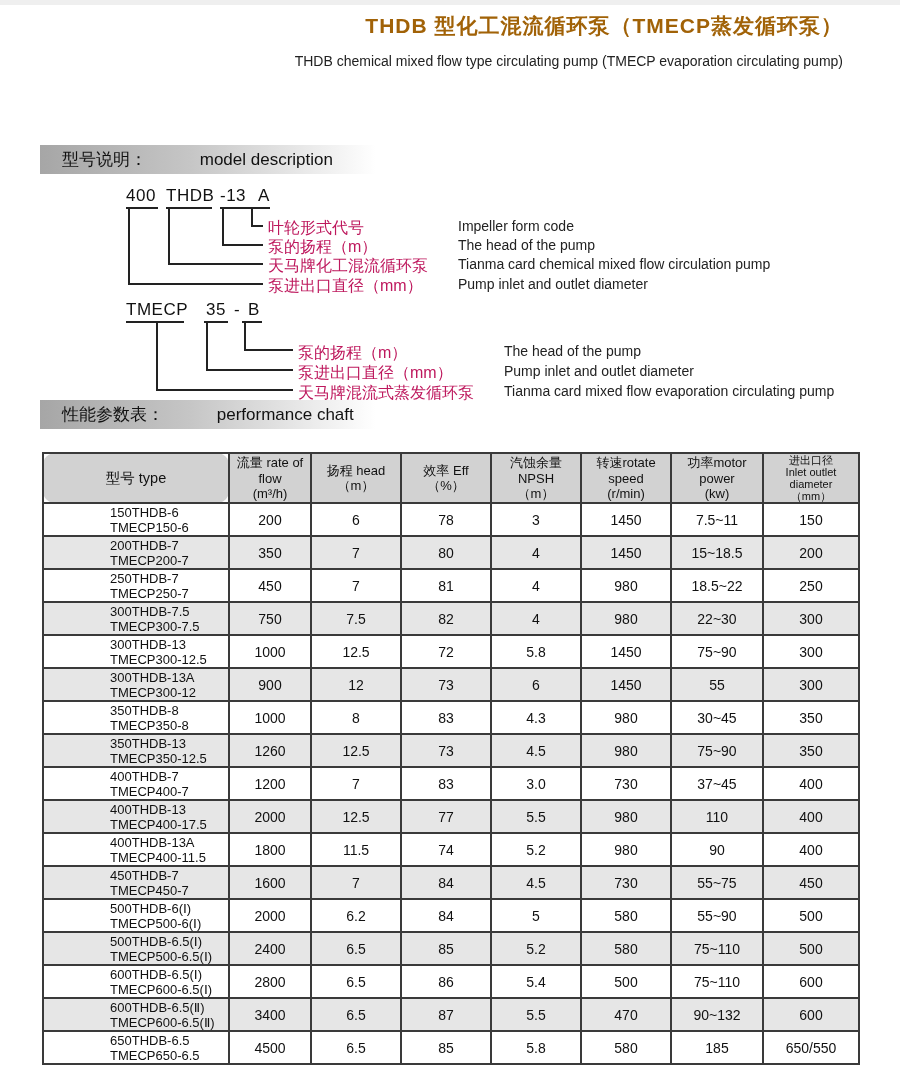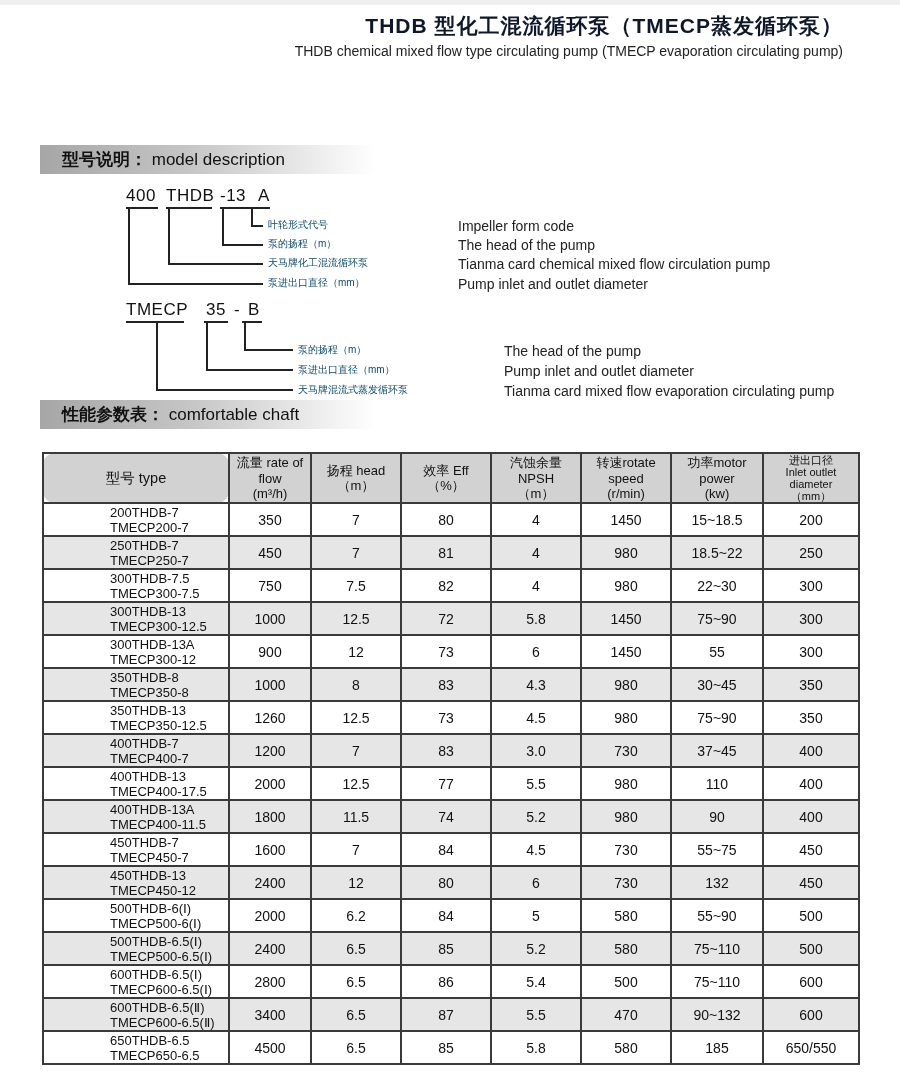--- a/index.html
+++ b/index.html
@@ -2,39 +2,39 @@
 <html><head>
 <meta charset="utf-8">
 <style>
   * { margin:0; padding:0; box-sizing:border-box; }
   html,body { background:#ffffff; }
   body { font-family:"Liberation Sans","DejaVu Sans",sans-serif; color:#1a1a1a; }
   .page { position:relative; width:900px; height:1088px; background:#fff; overflow:hidden; }
   .top-strip { position:absolute; top:0; left:0; width:900px; height:5px; background:#efefef; }
 
   .title-block { position:absolute; top:12px; left:0; width:843px; text-align:right; }
-  .title-zh { font-size:21px; font-weight:bold; letter-spacing:1px; color:#0f172a; }
-  .title-en { font-size:14px; margin-top:3px; color:#222; }
+  .title-zh { font-size:21px; font-weight:bold; letter-spacing:1px; color:#a16207; }
+  .title-en { font-size:14px; margin-top:13px; color:#222; }
 
   .features { position:absolute; top:84px; left:40px; width:822px; font-size:15px; line-height:21.5px; color:#222; }
 
   .section-bar { position:absolute; left:40px; width:336px; height:29px; line-height:29px; padding-left:22px;
                  font-size:17px; background:linear-gradient(to right,#a6a6a6 0%,#c6c6c6 45%,#ffffff 100%); }
-  .section-bar .zh { font-weight:bold; color:#111; }
-  .section-bar .en { font-weight:normal; color:#111; }
+  .section-bar .zh { font-weight:normal; color:#111; }
+  .section-bar .en { font-weight:normal; color:#111;margin-left:48px; }
   #bar-model { top:145px; }
   #bar-perf  { top:400px; }
 
   .diagram { position:absolute; left:118px; width:720px; height:110px; }
   #diagram-1 { top:186px; }
   #diagram-2 { top:300px; }
   .code-token { position:absolute; top:0; font-size:17px; font-weight:500; letter-spacing:.5px; color:#111; white-space:nowrap; }
   .underline { position:absolute; top:21px; height:2px; background:#222; }
   .connector { position:absolute; border-left:2px solid #222; border-bottom:2px solid #222; }
-  .dg-zh { position:absolute; font-size:10px; white-space:nowrap; color:#0c4a6e; }
+  .dg-zh { position:absolute; font-size:16px; white-space:nowrap; color:#be185d; }
   .dg-en { position:absolute; font-size:14px; white-space:nowrap; color:#222;margin-left:48px; }
 
   table.perf { position:absolute; top:452px; left:42px; width:816px; border-collapse:collapse; table-layout:fixed; }
   table.perf th, table.perf td { border:2px solid #3a3a3a; text-align:center; vertical-align:middle; padding:0; }
   table.perf thead th { background:#d2d2d2; height:36px; font-weight:normal; font-size:13px; line-height:1.18; color:#111; }
   table.perf thead th.th-0 { font-size:14.5px;border-radius:12px; }
   table.perf thead th.th-7 { font-size:11px; line-height:1.1; }
   table.perf tbody tr { height:33px; }
   table.perf tbody tr:nth-child(even) { background:#e6e6e6; }
   td.model-cell { text-align:left !important; padding-left:66px !important; font-size:13px; line-height:15px; color:#111; }
@@ -102,21 +102,21 @@
     <span class="dg-zh" style="left:180px;top:43px">泵的扬程（m）</span>
     <span class="dg-en" style="left:338px;top:43px">The head of the pump</span>
     <span class="dg-zh" style="left:180px;top:63px">泵进出口直径（mm）</span>
     <span class="dg-en" style="left:338px;top:63px">Pump inlet and outlet diameter</span>
     <span class="dg-zh" style="left:180px;top:83px">天马牌混流式蒸发循环泵</span>
     <span class="dg-en" style="left:338px;top:83px">Tianma card mixed flow evaporation circulating pump</span>
   </div>
 
   <div class="section-bar" id="bar-perf">
     <span class="zh">性能参数表：</span>
-    <span class="en">comfortable chaft</span>
+    <span class="en">performance chaft</span>
   </div>
 
   <table class="perf" id="perf-table">
     <colgroup id="perf-colgroup">
         <col style="width: 186px;">
         <col style="width: 82px;">
         <col style="width: 90px;">
         <col style="width: 90px;">
         <col style="width: 90px;">
         <col style="width: 90px;">
@@ -155,20 +155,33 @@
           <th class="th-7">
             <div>进出口径</div>
             <div>Inlet outlet diameter</div>
             <div>（mm）</div>
           </th>
         </tr>
       </thead>
     <tbody id="perf-body">
         <tr>
           <td class="model-cell">
+            <div>150THDB-6</div>
+            <div>TMECP150-6</div>
+          </td>
+          <td class="value-cell">200</td>
+          <td class="value-cell">6</td>
+          <td class="value-cell">78</td>
+          <td class="value-cell">3</td>
+          <td class="value-cell">1450</td>
+          <td class="value-cell">7.5~11</td>
+          <td class="value-cell">150</td>
+        </tr>
+        <tr>
+          <td class="model-cell">
             <div>200THDB-7</div>
             <div>TMECP200-7</div>
           </td>
           <td class="value-cell">350</td>
           <td class="value-cell">7</td>
           <td class="value-cell">80</td>
           <td class="value-cell">4</td>
           <td class="value-cell">1450</td>
           <td class="value-cell">15~18.5</td>
           <td class="value-cell">200</td>
@@ -298,33 +311,20 @@
           <td class="value-cell">1600</td>
           <td class="value-cell">7</td>
           <td class="value-cell">84</td>
           <td class="value-cell">4.5</td>
           <td class="value-cell">730</td>
           <td class="value-cell">55~75</td>
           <td class="value-cell">450</td>
         </tr>
         <tr>
           <td class="model-cell">
-            <div>450THDB-13</div>
-            <div>TMECP450-12</div>
-          </td>
-          <td class="value-cell">2400</td>
-          <td class="value-cell">12</td>
-          <td class="value-cell">80</td>
-          <td class="value-cell">6</td>
-          <td class="value-cell">730</td>
-          <td class="value-cell">132</td>
-          <td class="value-cell">450</td>
-        </tr>
-        <tr>
-          <td class="model-cell">
             <div>500THDB-6(Ⅰ)</div>
             <div>TMECP500-6(Ⅰ)</div>
           </td>
           <td class="value-cell">2000</td>
           <td class="value-cell">6.2</td>
           <td class="value-cell">84</td>
           <td class="value-cell">5</td>
           <td class="value-cell">580</td>
           <td class="value-cell">55~90</td>
           <td class="value-cell">500</td>

